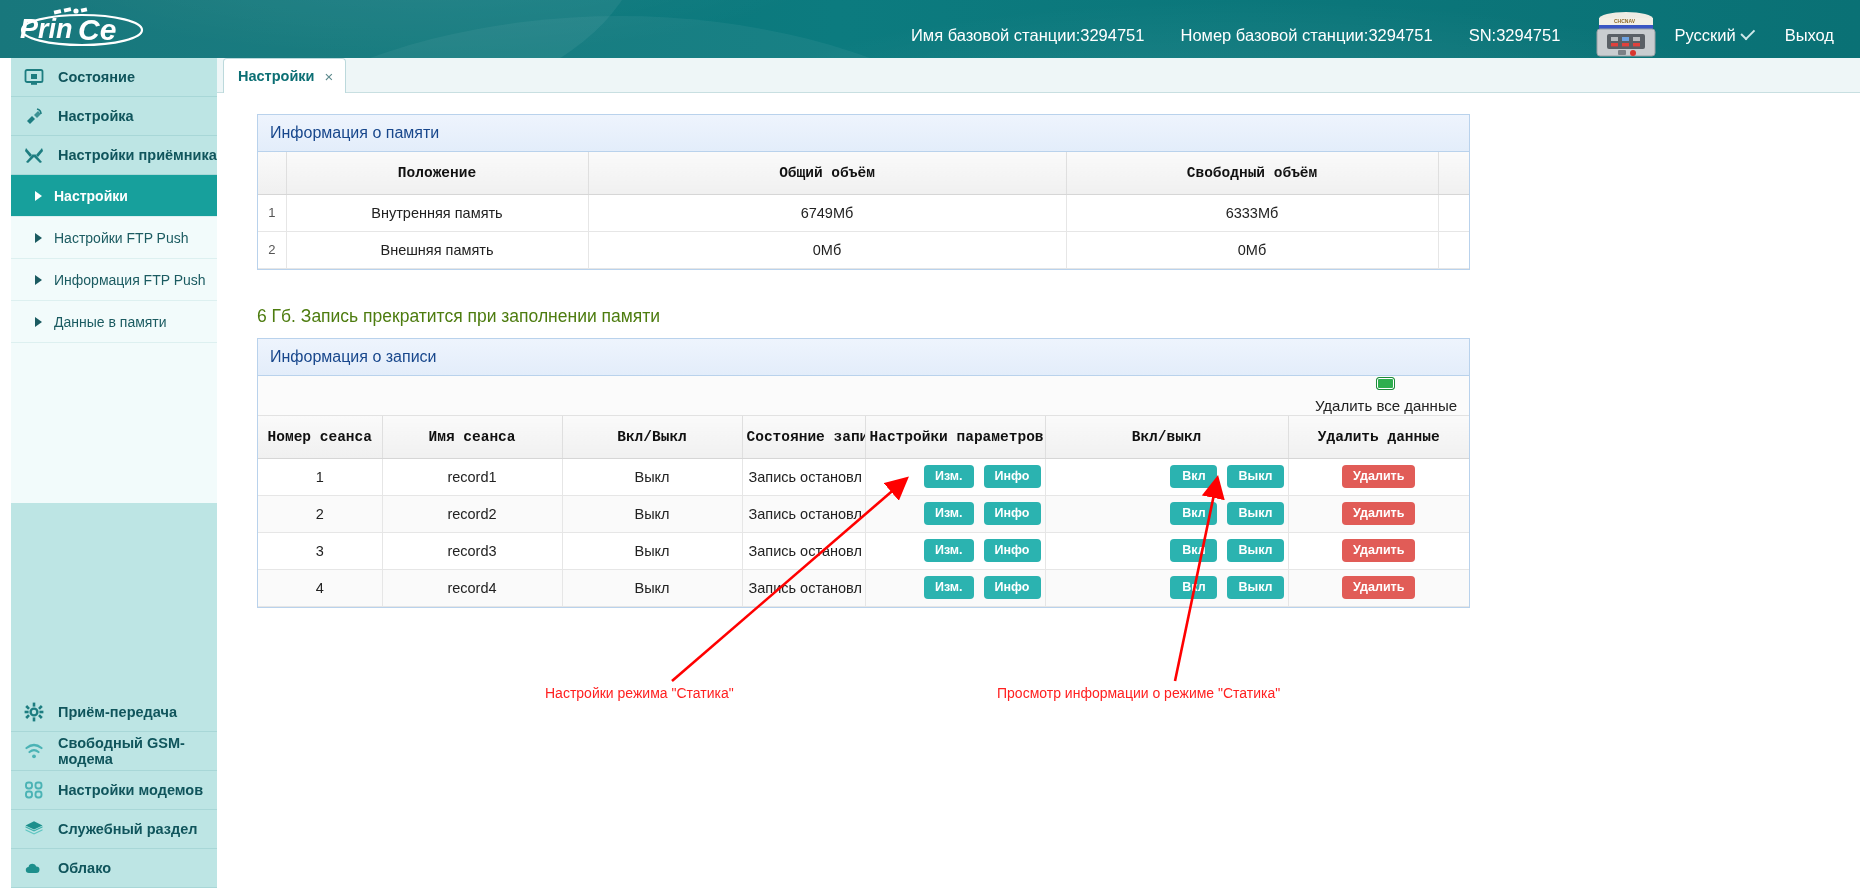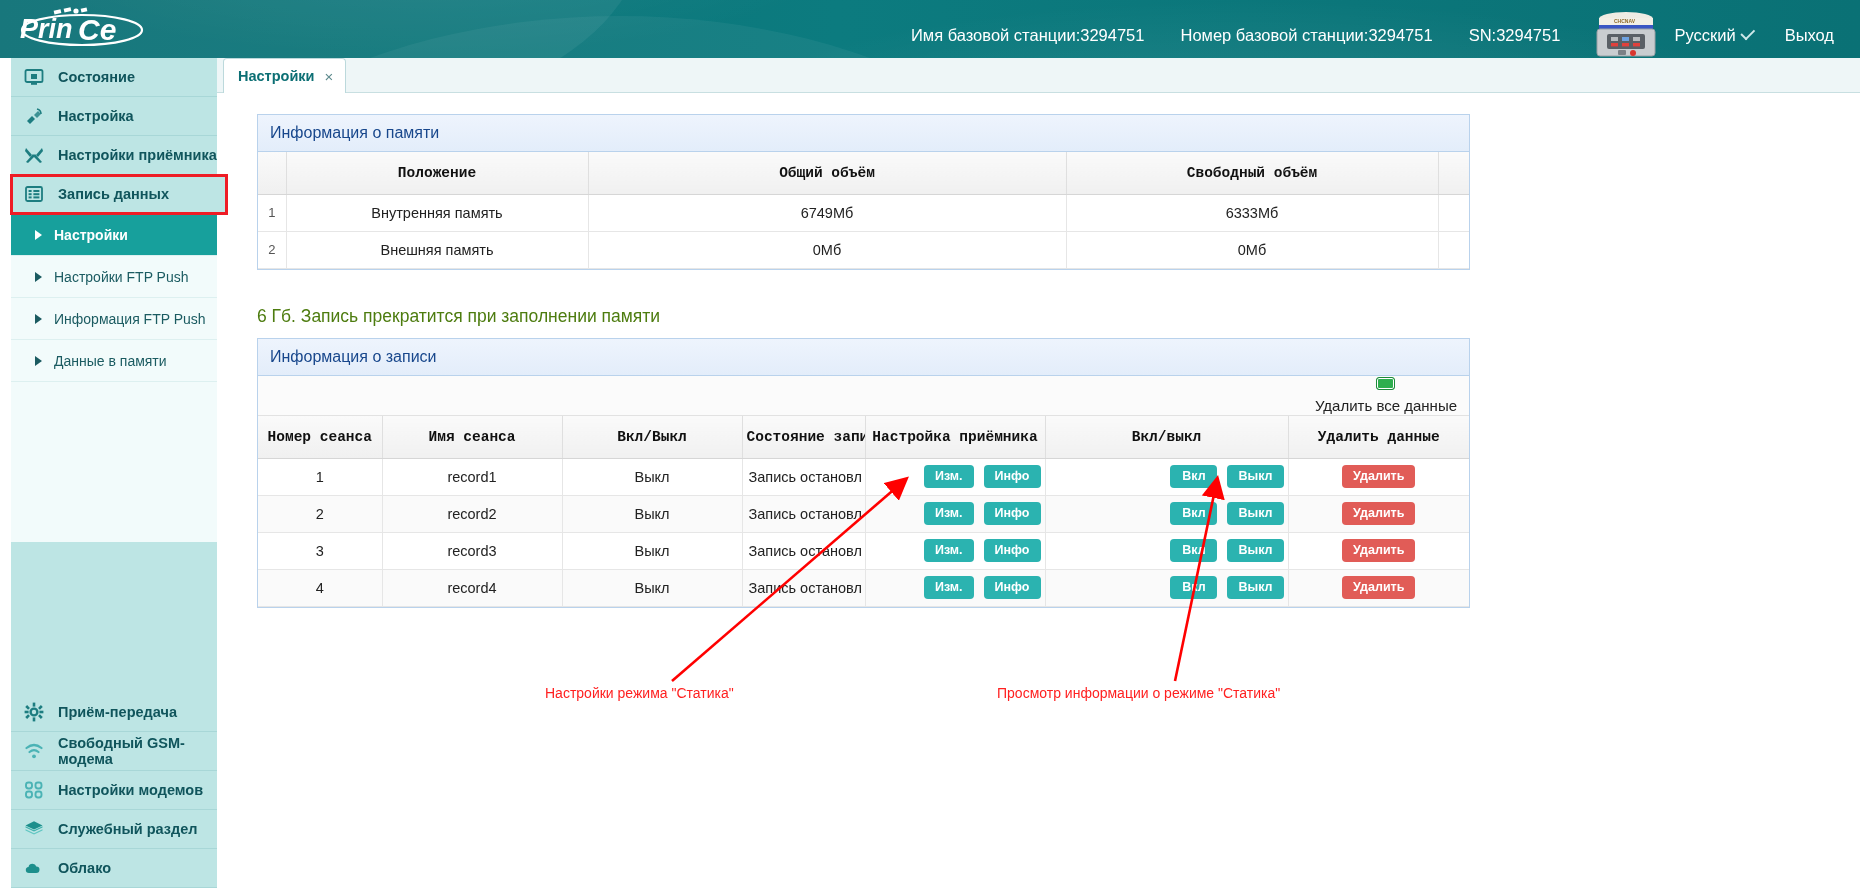--- a/index.html
+++ b/index.html
@@ -258,34 +258,20 @@
         <svg width="20" height="20" viewBox="0 0 20 20" aria-hidden="true">
           <path d="M2 3 L8 10 L6 12 L1 6 Z" fill="#1d7d80"></path>
           <path d="M18 3 L12 10 L14 12 L19 6 Z" fill="#1d7d80"></path>
           <path d="M2 17 L9 9 L11 11 L4 18 Z" fill="#1d7d80"></path>
           <path d="M18 17 L11 9 L9 11 L16 18 Z" fill="#1d7d80"></path>
         </svg>
       </span>
       <span>Настройки приёмника</span>
     </div>
 
-    <div class="nav-item selected-outline">
-      <span class="ico">
-        <svg width="20" height="20" viewBox="0 0 20 20" aria-hidden="true">
-          <rect x="2" y="3" width="16" height="14" rx="1.5" fill="none" stroke="#1d7d80" stroke-width="1.8"></rect>
-          <rect x="4.6" y="6" width="3" height="2" fill="#1d7d80"></rect>
-          <rect x="9.4" y="6" width="6" height="2" fill="#1d7d80"></rect>
-          <rect x="4.6" y="9.2" width="3" height="2" fill="#1d7d80"></rect>
-          <rect x="9.4" y="9.2" width="6" height="2" fill="#1d7d80"></rect>
-          <rect x="4.6" y="12.4" width="3" height="2" fill="#1d7d80"></rect>
-          <rect x="9.4" y="12.4" width="6" height="2" fill="#1d7d80"></rect>
-        </svg>
-      </span>
-      <span>Запись данных</span>
-    </div>
 
     <div class="sub-item active">
       <span class="caret"></span>
       <span>Настройки</span>
     </div>
     <div class="sub-item">
       <span class="caret"></span>
       <span>Настройки FTP Push</span>
     </div>
     <div class="sub-item">
@@ -435,21 +421,21 @@
             <col style="width:180px">
             <col style="width:243px">
             <col style="width:181px">
         </colgroup>
         <thead>
           <tr>
             <th>Номер сеанса</th>
             <th>Имя сеанса</th>
             <th>Вкл/Выкл</th>
             <th>Состояние запи</th>
-            <th>Настройка приёмника</th>
+            <th>Настройки параметров</th>
             <th>Вкл/выкл</th>
             <th>Удалить данные</th>
           </tr>
         </thead>
         <tbody>
 
           <tr>
             <td>1</td>
             <td>record1</td>
             <td>Выкл</td>

